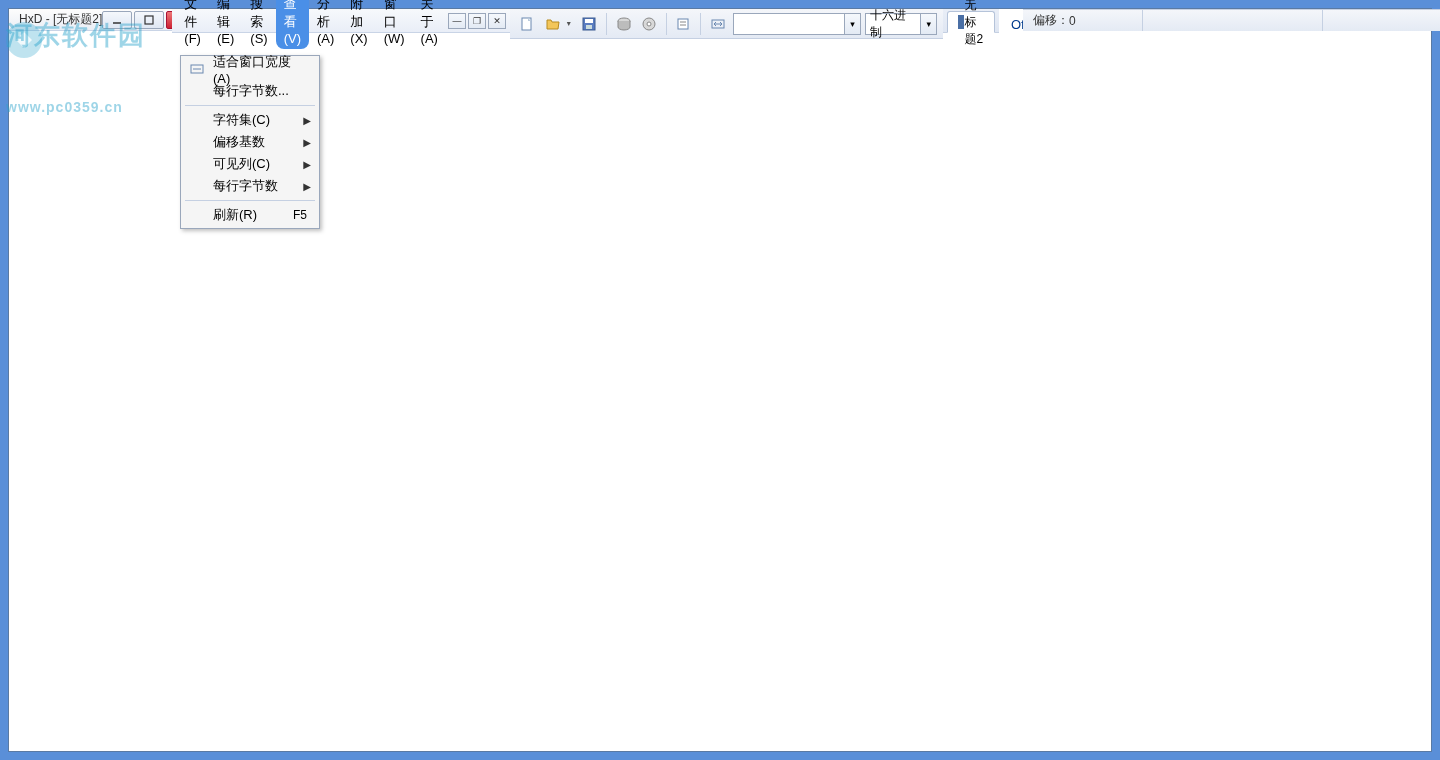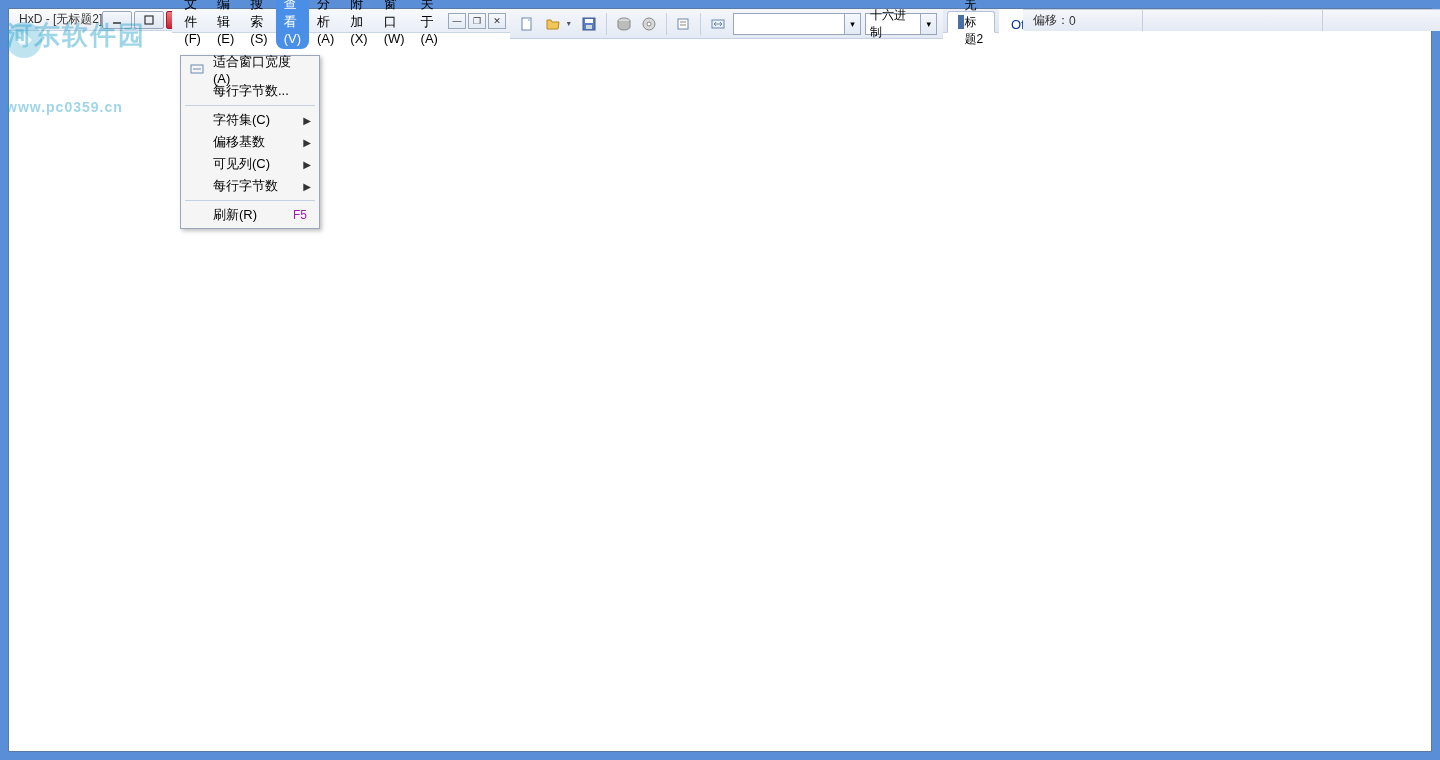--- a/index.html
+++ b/index.html
@@ -44,21 +44,21 @@
   .offset-header { color:#003a8c; white-space: pre; }
   .data-row { color:#003a8c; white-space: pre; margin-top: 4px;}
   .cursor-slot { position:absolute; left: 500px; top: 24px; width:8px; height:16px; }
   .cursor-slot::before, .cursor-slot::after { content:""; position:absolute; width:1px; height:16px; background:#333;}
   .cursor-slot::before { left:0;} .cursor-slot::after { right:0;}
   
   .dropdown { position:absolute; left: 180px; top: 55px; width: 140px; background:#f5f5f5; border:1px solid #9aa7bb; box-shadow: 2px 2px 4px rgba(0,0,0,0.25); font-size:13px; z-index:100; padding: 2px;}
   .dropdown .ditem { height:22px; display:flex; align-items:center; padding: 0 24px 0 30px; position:relative; cursor:default;}
   .dropdown .ditem .ico { position:absolute; left:6px; width:16px; height:16px; display:flex; align-items:center; justify-content:center;}
   .dropdown .ditem .arrow { position:absolute; right:6px; font-size:10px; color:#333;}
-  .dropdown .ditem .sc { position:absolute; right:10px; font-size:12px; color:#a21caf;}
+  .dropdown .ditem .sc { position:absolute; right:10px; font-size:12px; color:#000000;}
   .dropdown .dsep { height:1px; background:#c5d0e2; margin: 3px 2px;}
   
   .statusbar { height:22px; background:linear-gradient(#f4f6fa,#e4eaf4); border-top:1px solid #c5d0e2; display:flex; align-items:center; font-size:12px; color:#333;}
   .statusbar .cell { padding: 0 10px; border-right:1px solid #c5d0e2; height:100%; display:flex; align-items:center;}
   .statusbar .cell.flex { flex:1;}
 </style>
 </head>
 <body>
 
 <div class="watermark-logo">

